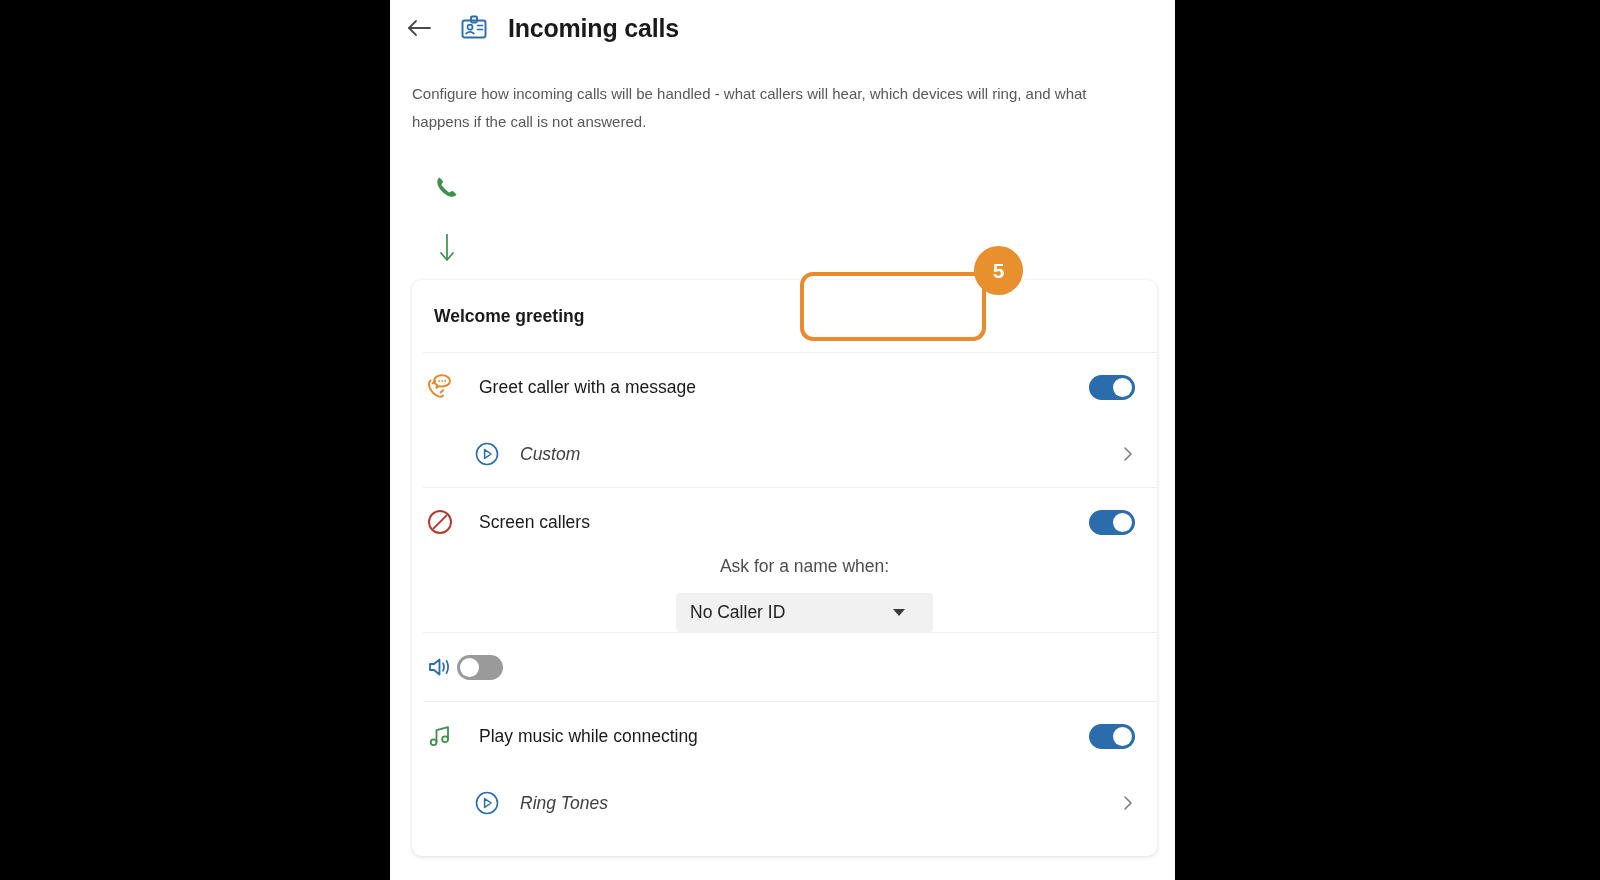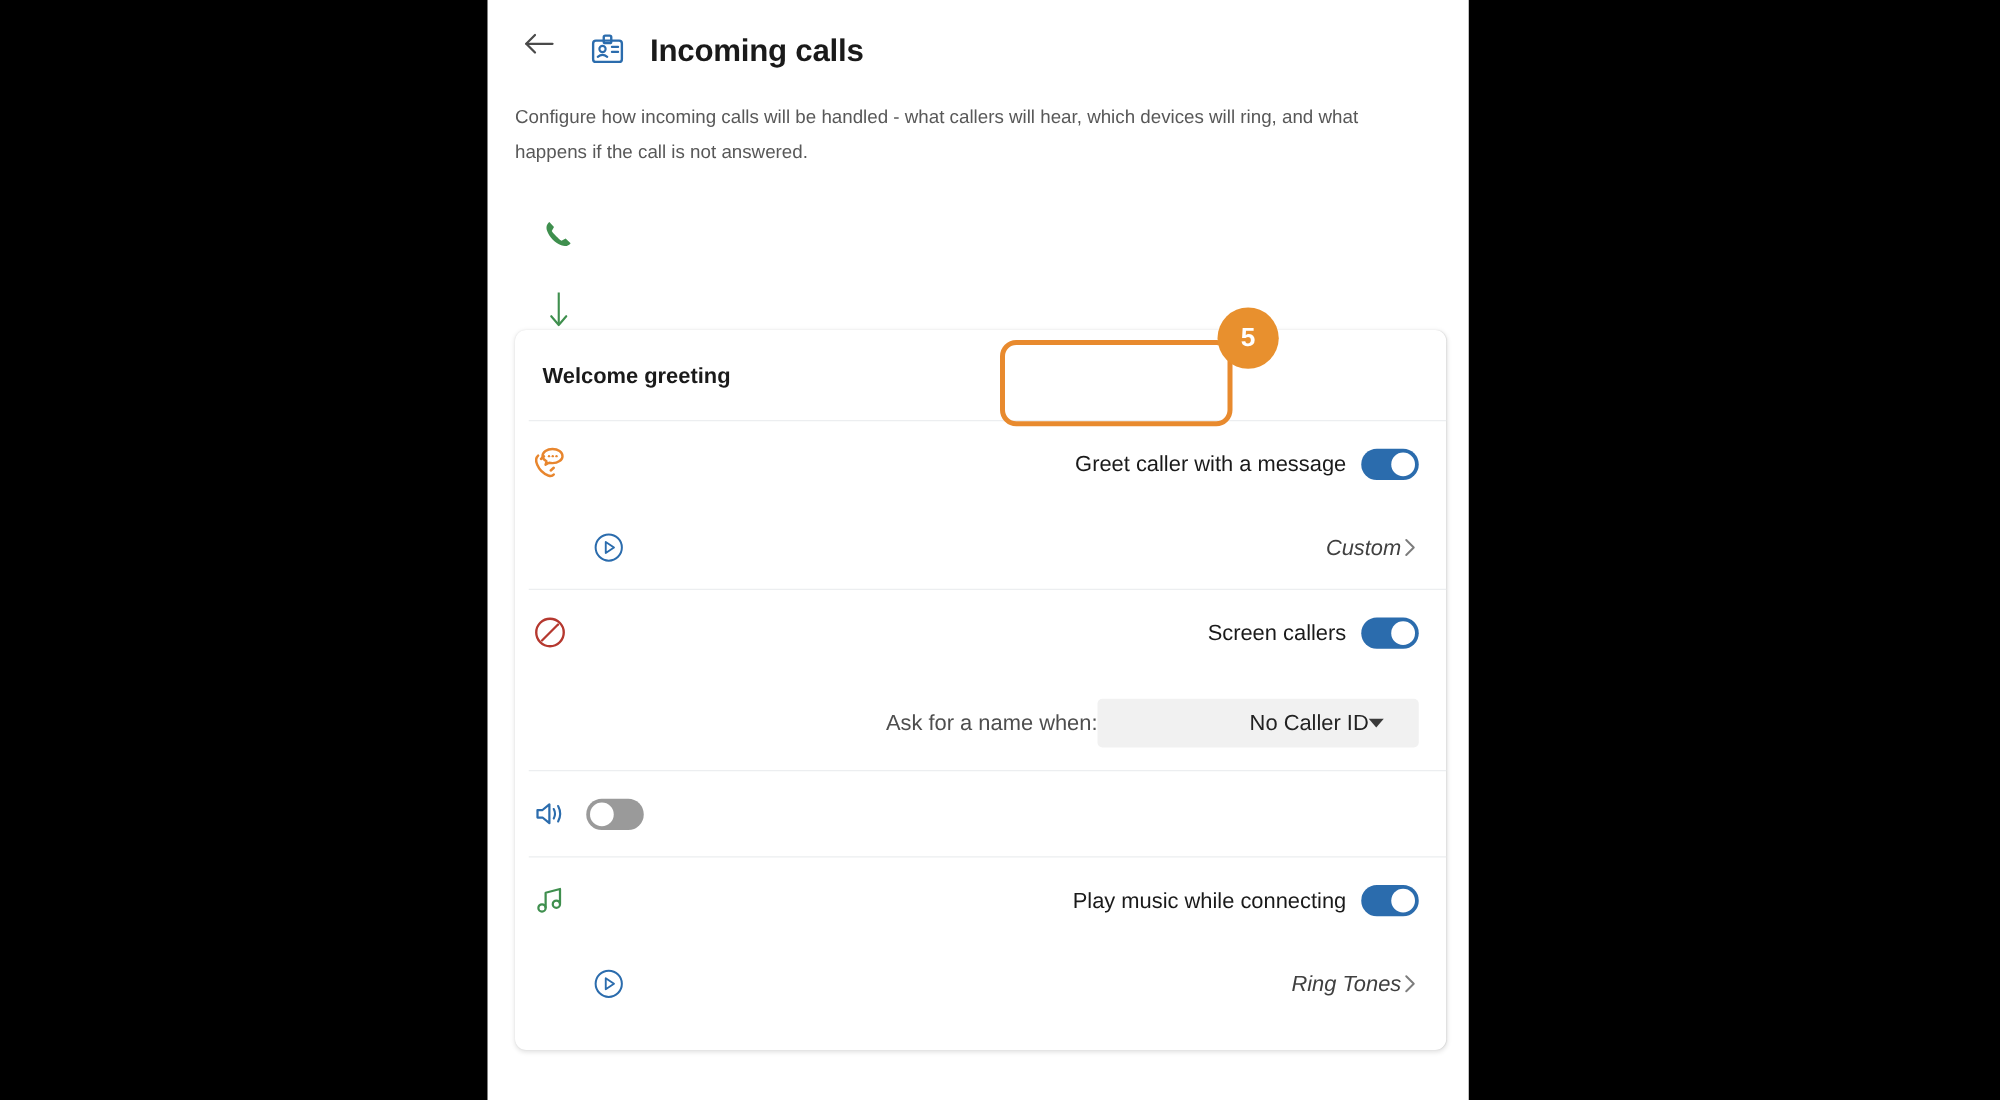--- a/index.html
+++ b/index.html
@@ -12,24 +12,24 @@
   .page {
     position: absolute;
     left: 390px; top: 0;
     width: 785px; height: 880px;
     background: #ffffff;
   }
 
   
   .header {
     position: absolute;
-    left: 12px; top: 0;
+    left: 0; top: 0;
     width: 711px; height: 56px;
     display: flex;
-    align-items: flex-end;
+    align-items: center;
   }
   .back-arrow {
     width: 42px; height: 42px;
     margin-left: 8px;
     display: flex; align-items: center; justify-content: center;
     cursor: pointer;
   }
   .badge-icon {
     width: 32px; height: 32px;
     margin-left: 18px;
@@ -61,26 +61,25 @@
   }
   .down-arrow {
     position: absolute;
     left: 46px; top: 232px;
     width: 22px; height: 32px;
   }
 
   
   .card {
     position: absolute;
-    left: 22px; top: 264px;
+    left: 22px; top: 280px;
     width: 745px; height: 576px;
     background: #ffffff;
     border-radius: 9px;
     box-shadow: 0 1px 4px rgba(0,0,0,0.13), 0 0 1px rgba(0,0,0,0.10);
-    text-align: right;
   }
   .card-header {
     height: 72px;
     display: flex;
     align-items: center;
     padding-left: 22px;
     position: relative;
   }
   .card-header-title {
     font-size: 17.5px;
@@ -117,21 +116,20 @@
     height: 1px;
     background: #eceef0;
     margin-left: 11px;
   }
   .row {
     display: flex;
     align-items: center;
     height: 68px;
     padding-left: 11px;
     padding-right: 22px;
-    gap: 12px;
   }
   .row-icon {
     width: 34px; height: 34px;
     display: flex; align-items: center; justify-content: center;
     flex: 0 0 34px;
   }
   .row-label {
     margin-left: 22px;
     font-size: 17.5px;
     color: #1a1a1a;
@@ -183,20 +181,21 @@
     flex: 0 0 14px;
   }
 
   
   .selectrow {
     display: flex;
     align-items: center;
     height: 76px;
     padding-left: 62px;
     padding-right: 22px;
+    flex-direction: column;
   }
   .select-label {
     font-size: 17.5px;
     color: #4e4e4e;
     flex: 1;
   }
   .select-box {
     width: 257px; height: 39px;
     background: #f1f1f1;
     border-radius: 4px;

